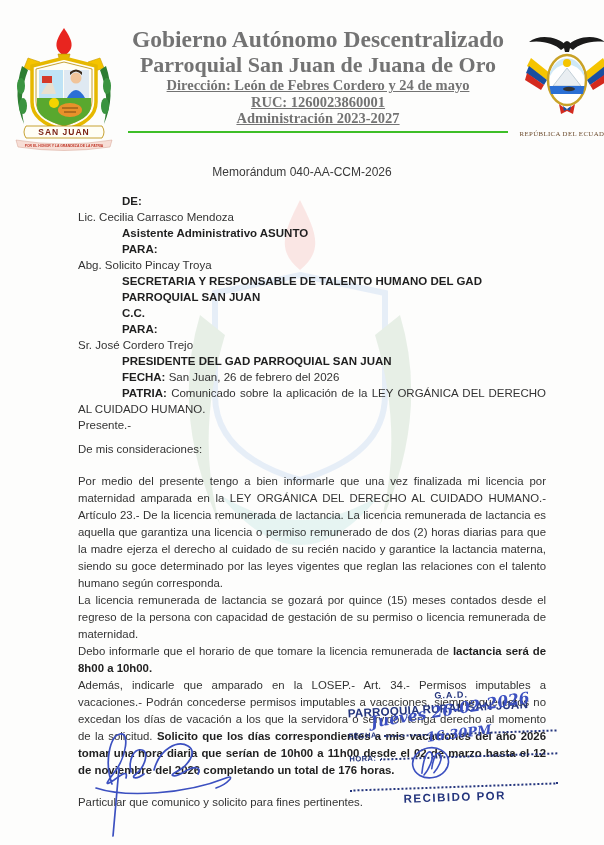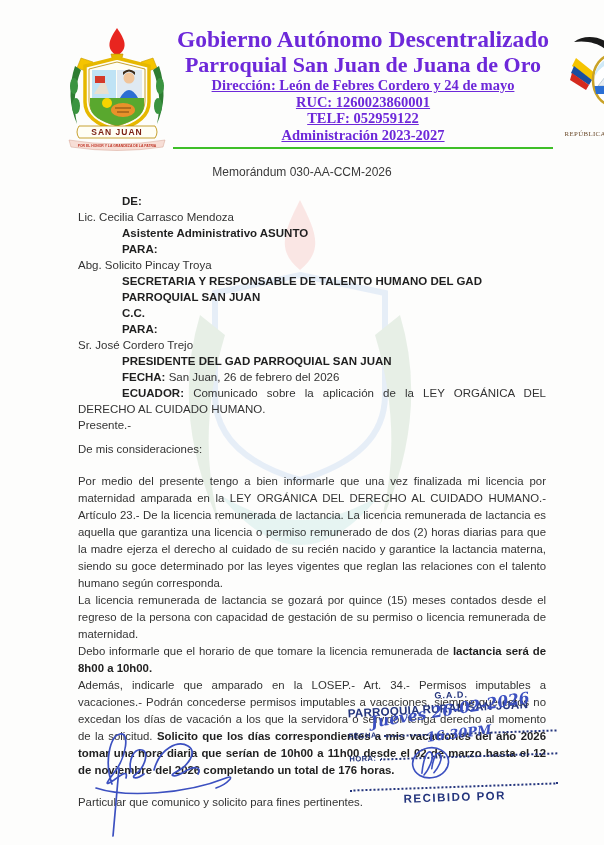--- a/index.html
+++ b/index.html
@@ -4,23 +4,23 @@
 <style>
   * { margin:0; padding:0; box-sizing:border-box; }
   html,body { background:#ffffff; }
   .page {
     position:relative; width:604px; height:845px; margin:0 auto;
     background:#fdfdfc; overflow:hidden;
     font-family:"Liberation Sans", sans-serif; color:#333;
   }
   
   .header { position:relative; display:flex; padding-top:26px; z-index:2; }
-  .logo-left { width:128px; flex:0 0 128px; display:flex; justify-content:flex-end;margin-left:45px; }
+  .logo-left { width:128px; flex:0 0 128px; display:flex; justify-content:center; }
   .logo-right { width:118px; flex:0 0 118px; text-align:center; padding-top:6px; }
-  .header-center { flex:1; text-align:center; color:#6d28d9;
+  .header-center { flex:1; text-align:center; color:#737373;
     font-family:"Liberation Serif", serif; font-weight:bold; }
   .title1 { font-size:23.5px; line-height:26px; white-space:nowrap; }
   .title2 { font-size:22px; line-height:25px; white-space:nowrap; }
   .hsub  { font-size:14.5px; line-height:16.6px;text-decoration:underline; }
   .green-divider { width:380px; margin:4px auto 0; border-top:2.5px solid #3ebf28; }
   .ec-caption { margin-top:2px; font-family:"Liberation Serif", serif;
     font-size:6.8px; letter-spacing:.4px; color:#6b4a2b; }
   
   .memo-number { margin-top:13px; text-align:center; font-size:12px; color:#3a3a3a; position:relative; z-index:2; }
   .content { position:relative; z-index:2; padding:0 58px 0 78px; }
@@ -107,21 +107,20 @@
         <path d="M8 114 Q56 122 104 114 L102 121 Q56 128 10 121 Z" fill="#f7ded6" stroke="#d4a090" stroke-width=".5"></path>
         <text x="56" y="120.5" text-anchor="middle" font-family="Liberation Sans, sans-serif" font-size="3.4" font-weight="bold" fill="#c0392b">POR EL HONOR Y LA GRANDEZA DE LA PATRIA</text>
       </svg>
     </div>
 
     <div class="header-center">
       <div class="title1">Gobierno Autónomo Descentralizado</div>
       <div class="title2">Parroquial San Juan de Juana de Oro</div>
       <div class="hsub">Dirección: León de Febres Cordero y 24 de mayo</div>
       <div class="hsub">RUC: 1260023860001</div>
-      <div class="hsub">TELF: 052959122</div>
       <div class="hsub">Administración 2023-2027</div>
       <div class="green-divider"></div>
     </div>
 
     <div class="logo-right">
       <svg width="100" height="92" viewBox="0 0 100 92">
 
         <path d="M50 14 C40 4 22 2 12 10 C26 8 38 12 44 18 Z" fill="#1a1a1a"></path>
         <path d="M50 14 C60 4 78 2 88 10 C74 8 62 12 56 18 Z" fill="#1a1a1a"></path>
         <path d="M46 12 Q50 6 54 12 L52 20 L48 20 Z" fill="#1a1a1a"></path>
@@ -142,37 +141,37 @@
         <path d="M32.5 54 L67.5 54 L66 62 L34 62 Z" fill="#2b6fd4"></path>
         <ellipse cx="52" cy="57" rx="6" ry="2.2" fill="#333"></ellipse>
 
         <path d="M42 72 L50 78 L58 72 L56 82 L50 79 L44 82 Z" fill="#d42a1e"></path>
         <path d="M46 74 L50 77 L54 74 L53 79 L50 77.5 L47 79 Z" fill="#1a4fa0"></path>
       </svg>
       <div class="ec-caption">REPÚBLICA DEL ECUADOR</div>
     </div>
   </div>
 
-  <div class="memo-number">Memorándum 030-AA-CCM-2026</div>
+  <div class="memo-number">Memorándum 040-AA-CCM-2026</div>
 
   <div class="content">
 
     <div class="addr">
       <div class="b">DE:</div>
       <div>Lic. Cecilia Carrasco Mendoza</div>
       <div class="b">Asistente Administrativo ASUNTO</div>
       <div class="b">PARA:</div>
       <div>Abg. Solicito Pincay Troya</div>
       <div class="b">SECRETARIA Y RESPONSABLE DE TALENTO HUMANO DEL GAD PARROQUIAL SAN JUAN</div>
       <div class="b">C.C.</div>
       <div class="b">PARA:</div>
       <div>Sr. José Cordero Trejo</div>
       <div class="b">PRESIDENTE DEL GAD PARROQUIAL SAN JUAN</div>
       <div><span class="b">FECHA:</span> <span>San Juan, 26 de febrero del 2026</span></div>
-      <div class="just"><span class="b">ECUADOR:</span> <span>Comunicado sobre la aplicación de la LEY ORGÁNICA DEL DERECHO AL CUIDADO HUMANO.</span></div>
+      <div class="just"><span class="b">PATRIA:</span> <span>Comunicado sobre la aplicación de la LEY ORGÁNICA DEL DERECHO AL CUIDADO HUMANO.</span></div>
       <div>Presente.-</div>
     </div>
 
     <div class="bodytext">
       <div class="salutation">De mis consideraciones:</div>
 
       <div class="paras">
         <p>Por medio del presente tengo a bien informarle que una vez finalizada mi licencia por maternidad amparada en la LEY ORGÁNICA DEL DERECHO AL CUIDADO HUMANO.- Artículo 23.- De la licencia remunerada de lactancia. La licencia remunerada de lactancia es aquella que garantiza una licencia o permiso remunerado de dos (2) horas diarias para que la madre ejerza el derecho al cuidado de su recién nacido y garantice la lactancia materna, siendo su goce determinado por las leyes vigentes que reglan las relaciones con el talento humano según corresponda.</p>
         <p>La licencia remunerada de lactancia se gozará por quince (15) meses contados desde el regreso de la persona con capacidad de gestación de su permiso o licencia remunerada de maternidad.</p>
         <p><span>Debo informarle que el horario de que tomare la licencia remunerada de </span><b>lactancia será de 8h00 a 10h00.</b></p>

